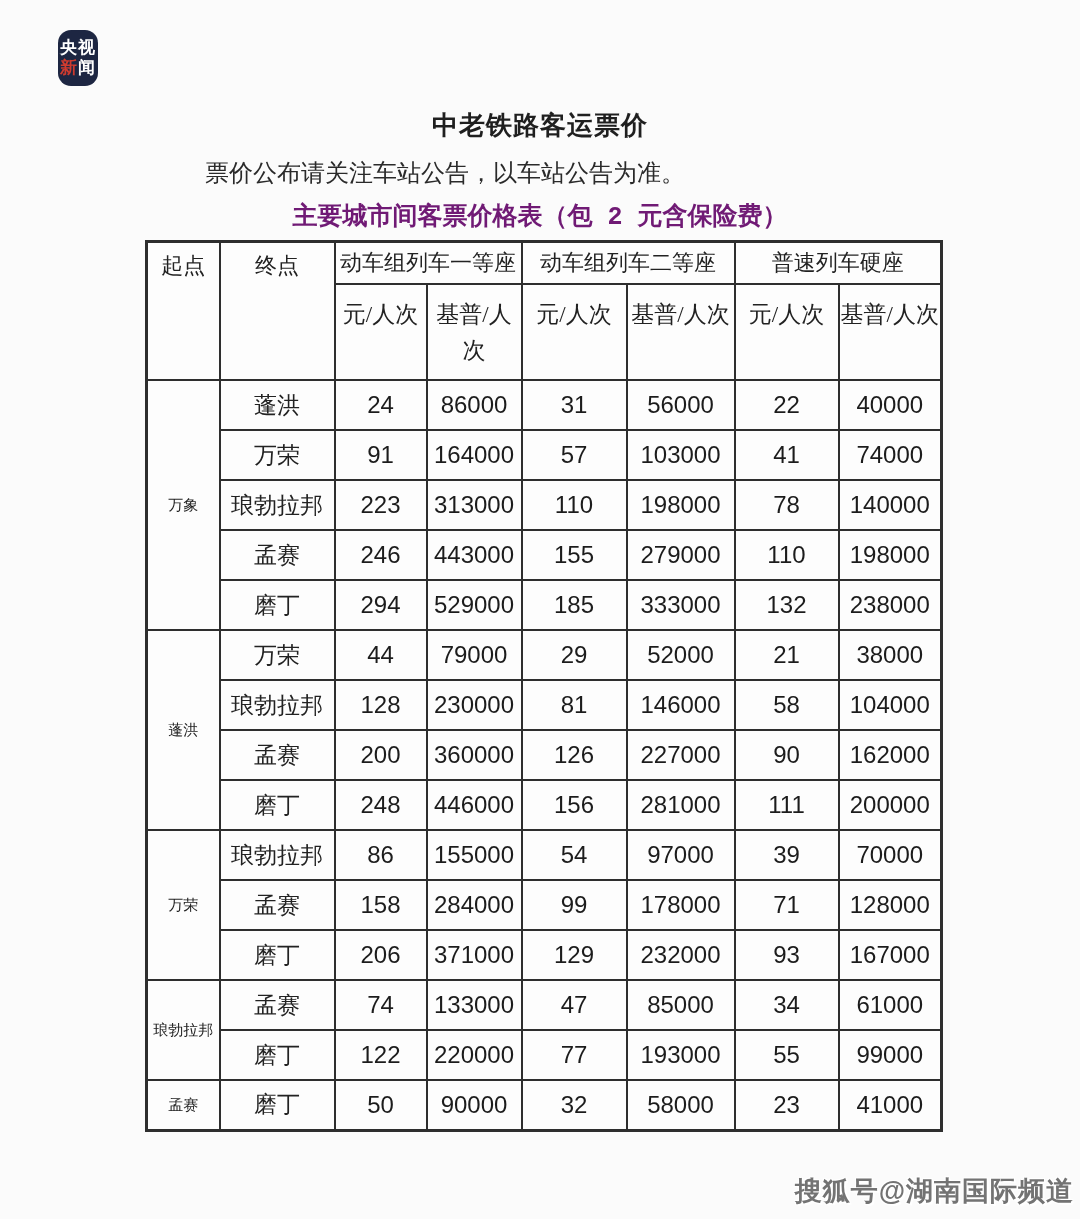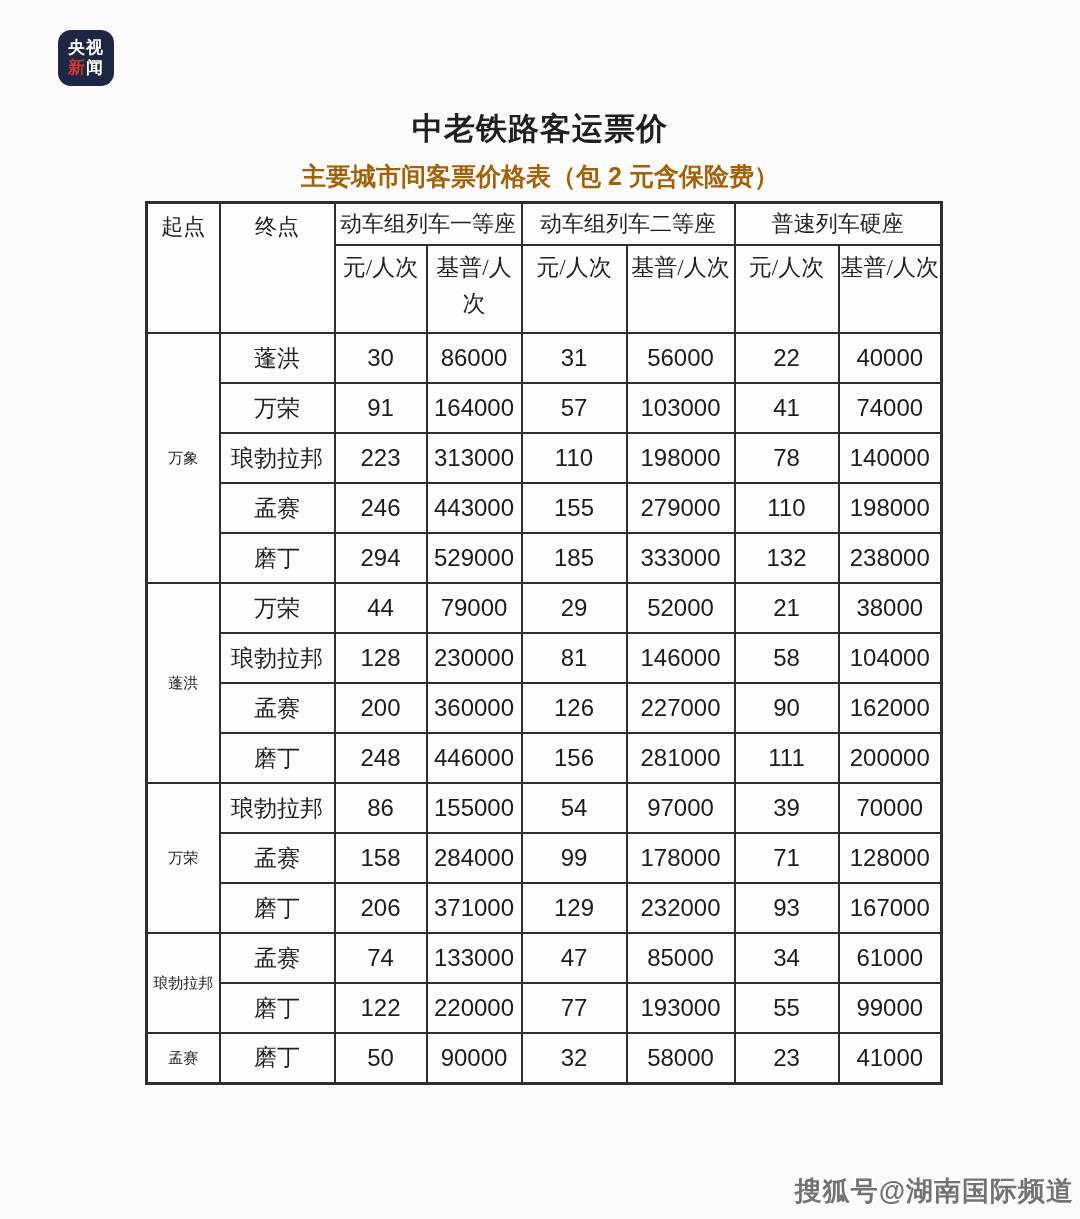--- a/index.html
+++ b/index.html
@@ -12,56 +12,56 @@
     color: #222;
   }
 
   
   .brand-row { display: flex; align-items: center; gap: 14px; padding: 30px 0 0 58px; }
   .brand-text {
     font-family: "Liberation Sans", "DejaVu Sans", sans-serif;
     font-weight: bold; font-size: 28px; letter-spacing: 2px;
   }
   .brand-badge {
-    width: 56px; height: 56px; border-radius: 13px;
+    width: 40px; height: 56px; border-radius: 13px;
     display: flex; flex-direction: column; align-items: center; justify-content: center;
     font-family: "Liberation Sans", "DejaVu Sans", sans-serif;
     font-weight: bold; font-size: 17px; line-height: 1.15; color: #fff;
     letter-spacing: 1px;
   }
 
   
   .doc-title {
     margin: 22px 0 0; text-align: center;
     font-family: Liberation Sans, sans-serif;
-    font-size: 31px; font-weight: bold; color: #1f1f1f; letter-spacing: 1px;
+    font-size: 26px; font-weight: bold; color: #1f1f1f; letter-spacing: 1px;
   }
   .notice { margin: 14px 0 0 205px; font-size: 24px; color: #2a2a2a; }
   .table-title {
     margin: 10px 0 0; text-align: center;
-    font-family: Liberation Sans, sans-serif;
-    font-size: 25px; font-weight: bold; color: #a16207;
+    font-family: Liberation Mono, monospace;
+    font-size: 25px; font-weight: bold; color: #701a75;
   }
 
   
   table.fare {
     border-collapse: collapse; table-layout: fixed;
     margin: 8px 0 0 145px;
     border: 3px solid #2e2e2e;
     background: #fdfdfd;
   }
   .fare th, .fare td {
     border: 2px solid #2e2e2e;
     text-align: center; vertical-align: middle;
     padding: 0; font-weight: normal; overflow: hidden;
   }
   .fare thead tr.group-row th { height: 40px; font-size: 22px; white-space: nowrap; }
   .fare thead tr.unit-row th {
     height: 82px; font-size: 23px;
-    vertical-align: top; padding-top: 4px; line-height: 1.55;
+    vertical-align: top; padding-top: 12px; line-height: 1.55;
   }
   .fare thead th.corner { font-size: 23px; vertical-align: top; padding-top: 8px; text-align: center; }
   .fare tbody tr { height: 50px; }
   .origin-cell { font-size: 15px; padding: 0 10px; line-height: 1.5; }
   .dest-cell   { font-size: 23px; }
   .num-cell    { font-family: "Liberation Sans", "DejaVu Sans", sans-serif; font-size: 24px; color: #1c1c1c; }
 
   .footnote { margin: 12px 0 0 152px; font-size: 23px; color: #242424; }
 
   
@@ -79,20 +79,21 @@
 
 <header class="brand-row">
   <div class="brand-badge" style="background: rgb(29, 38, 66);">
     <span>央视</span>
     <span><span class="badge-red" style="color: rgb(207, 59, 47);">新</span><span>闻</span></span>
   </div>
 </header>
 
 <main>
   <h1 class="doc-title">中老铁路客运票价</h1>
+  <p class="notice">票价公布请关注车站公告，以车站公告为准。</p>
   <h2 class="table-title">主要城市间客票价格表（包 2 元含保险费）</h2>
 
   <table class="fare">
     <colgroup>
       <col style="width:73px">
         <col style="width:115px">
       <col style="width:92px">
         <col style="width:95px">
       <col style="width:105px">
         <col style="width:108px">
@@ -113,21 +114,21 @@
         <th>元/人次</th>
         <th>基普/人次</th>
         <th>元/人次</th>
         <th>基普/人次</th>
       </tr>
     </thead>
     <tbody>
         <tr>
           <td rowspan="5" class="origin-cell">万象</td>
           <td class="dest-cell">蓬洪</td>
-          <td class="num-cell">30</td>
+          <td class="num-cell">24</td>
           <td class="num-cell">86000</td>
           <td class="num-cell">31</td>
           <td class="num-cell">56000</td>
           <td class="num-cell">22</td>
           <td class="num-cell">40000</td>
         </tr>
         <tr>
           <td class="dest-cell">万荣</td>
           <td class="num-cell">91</td>
           <td class="num-cell">164000</td>

